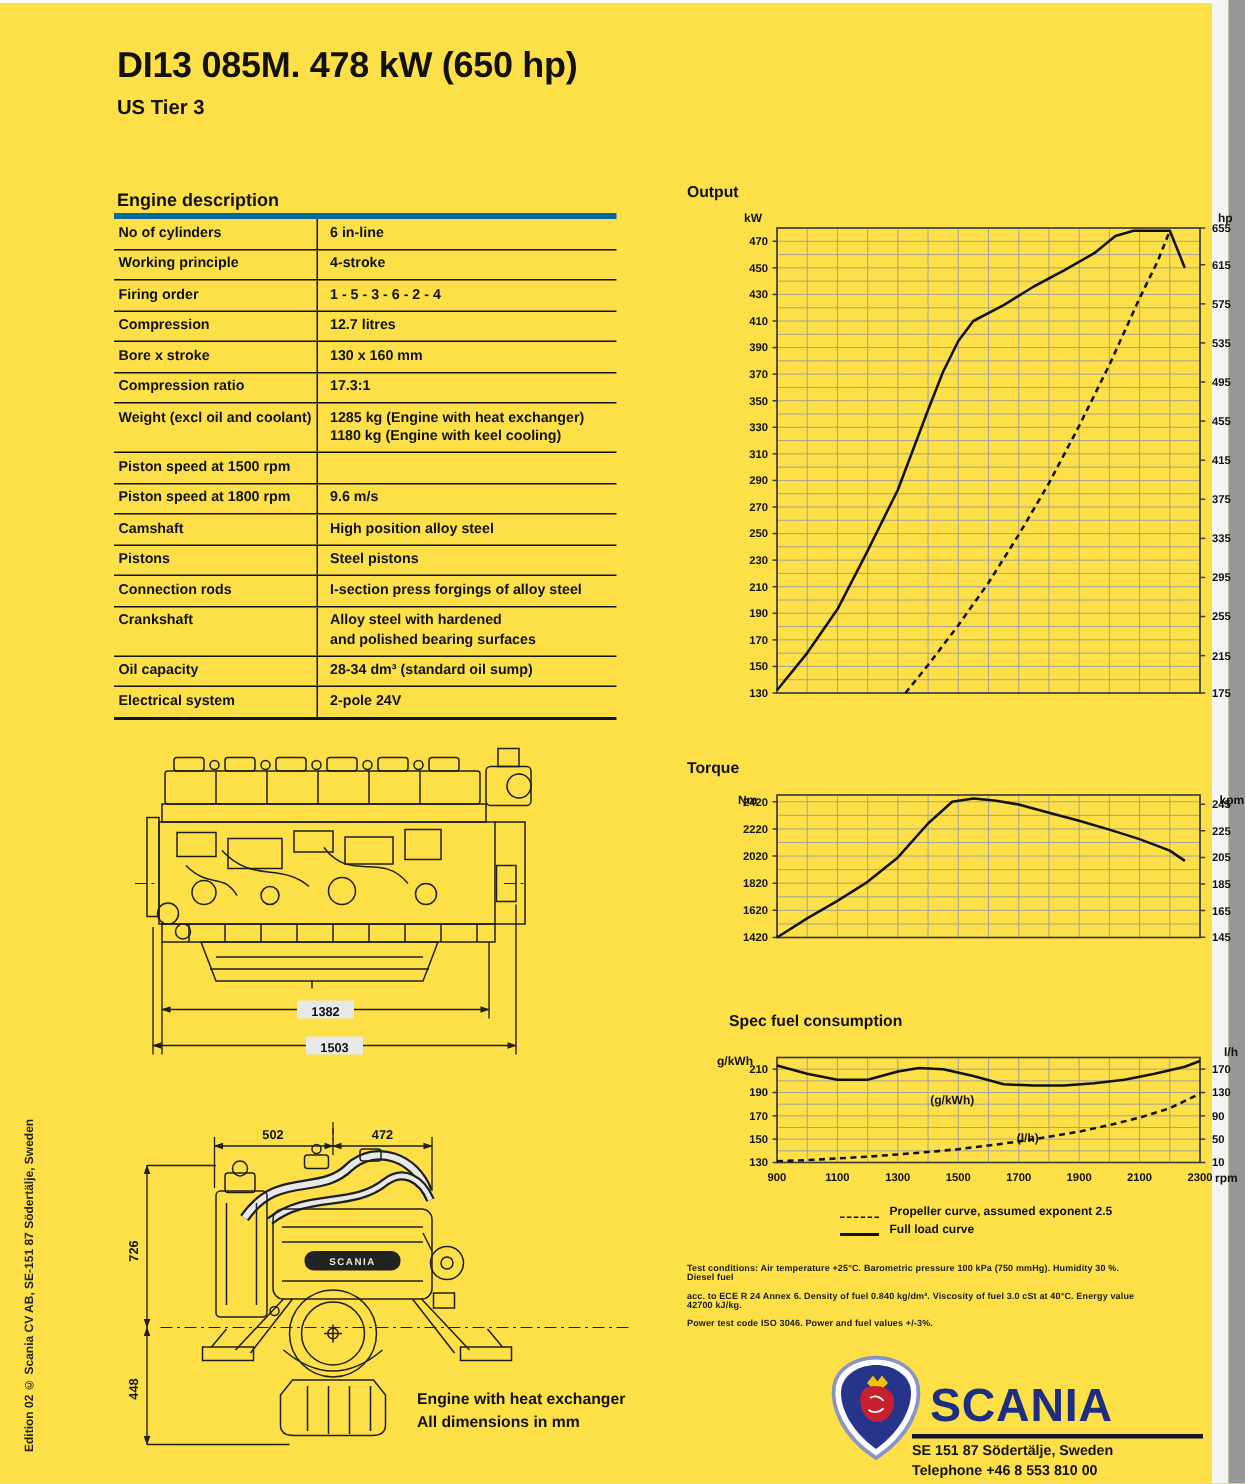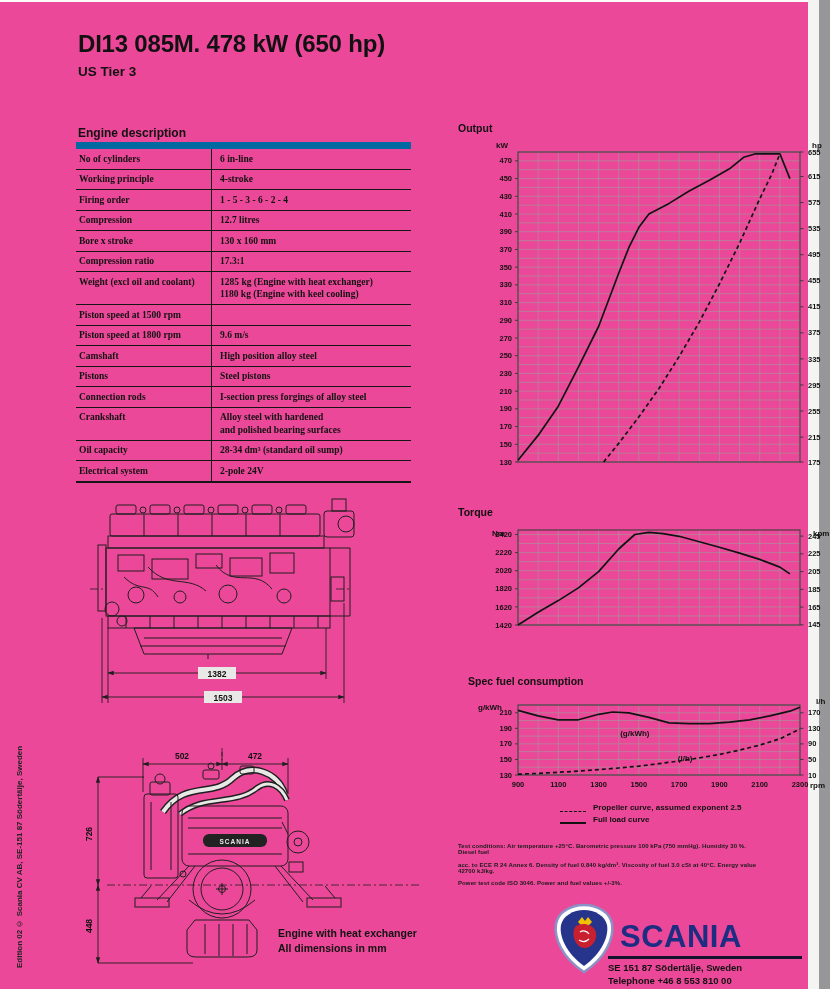--- a/index.html
+++ b/index.html
@@ -1,26 +1,26 @@
 <!DOCTYPE html>
 <html><head>
 <meta charset="utf-8">
 <style>
   html,body{margin:0;padding:0;background:#cfcfcf;}
-  .page{position:relative;width:830px;height:989px;background:#ec4899;overflow:hidden;
+  .page{position:relative;width:830px;height:989px;background:#fde047;overflow:hidden;
         font-family:"Liberation Sans",sans-serif;color:#111;}
   .page::before{content:"";position:absolute;left:0;top:0;width:100%;height:2px;background:#fafafa;}
   .edge-light{position:absolute;top:0;right:11px;width:11px;height:100%;background:#f4f4f2;}
   .edge-dark{position:absolute;top:0;right:0;width:11px;height:100%;background:#97979a;}
 
   .title{position:absolute;left:78px;top:30px;font-size:24px;font-weight:700;letter-spacing:-0.2px;}
   .subtitle{position:absolute;left:78px;top:64px;font-size:13.5px;font-weight:700;}
 
   .sec-head{position:absolute;font-size:12px;font-weight:700;}
-  .spec-table{position:absolute;left:76px;top:142px;width:335px;border-top:7px solid #0369a1;border-bottom:2px solid #151515;font-family:Liberation Serif, serif;}
+  .spec-table{position:absolute;left:76px;top:142px;width:335px;border-top:4px solid #0369a1;border-bottom:2px solid #151515;}
   .spec-row{display:flex;border-bottom:1px solid #151515;}
   .spec-row:last-child{border-bottom:none;}
   .spec-label{width:130px;border-right:1.3px solid #151515;padding:3.5px 2px 3.5px 3px;
               font-size:9.5px;font-weight:700;line-height:12.5px;}
   .spec-value{flex:1;padding:3.5px 2px 3.5px 8px;font-size:9.5px;font-weight:700;line-height:12.5px;white-space:pre-line;}
 
   .drawing{position:absolute;}
   .art{stroke:#1f1f1f;fill:none;stroke-width:1;}
   .dimline{stroke:#1f1f1f;stroke-width:0.9;fill:none;}
   .dimtext{font:700 8.5px "Liberation Sans",sans-serif;fill:#111;}
@@ -430,21 +430,21 @@
       <line x1="330" y1="55.586182142857155" x2="333.5" y2="55.586182142857155" stroke="#3c3c3c" stroke-width="1"></line>
       <text x="338" y="40.4408154761905" class="tick">225</text>
       <line x1="330" y1="37.8408154761905" x2="333.5" y2="37.8408154761905" stroke="#3c3c3c" stroke-width="1"></line>
       <text x="338" y="22.695448809523818" class="tick">245</text>
       <line x1="330" y1="20.095448809523816" x2="333.5" y2="20.095448809523816" stroke="#3c3c3c" stroke-width="1"></line>
       <polyline points="48.0,109.0 68.1,96.3 88.3,84.6 108.4,71.9 128.6,55.6 148.7,33.0 164.8,18.5 178.9,16.3 193.0,17.6 209.1,20.3 229.3,25.8 249.4,31.2 269.6,37.1 289.7,43.4 309.9,51.1 319.9,57.9" fill="none" stroke="#121212" stroke-width="1.7" stroke-linejoin="round" stroke-dasharray="none"></polyline>
       <text x="22" y="20" class="unit">Nm</text>
       <text x="343" y="20" class="unit">kpm</text>
     </svg>
 
-  <div class="chart-head" style="left:440px;top:675px;padding-left:28px;">Spec fuel consumption</div>
+  <div class="chart-head" style="left:458px;top:675px;padding-left:28px;">Spec fuel consumption</div>
   <svg class="chart" style="left:470px;top:690px;" width="360" height="108">
       <line x1="48" y1="15" x2="48" y2="85" stroke="#9c9c9c" stroke-width="0.6"></line>
       <line x1="68.14285714285714" y1="15" x2="68.14285714285714" y2="85" stroke="#9c9c9c" stroke-width="0.6"></line>
       <line x1="88.28571428571428" y1="15" x2="88.28571428571428" y2="85" stroke="#9c9c9c" stroke-width="0.6"></line>
       <line x1="108.42857142857142" y1="15" x2="108.42857142857142" y2="85" stroke="#9c9c9c" stroke-width="0.6"></line>
       <line x1="128.57142857142856" y1="15" x2="128.57142857142856" y2="85" stroke="#9c9c9c" stroke-width="0.6"></line>
       <line x1="148.71428571428572" y1="15" x2="148.71428571428572" y2="85" stroke="#9c9c9c" stroke-width="0.6"></line>
       <line x1="168.85714285714283" y1="15" x2="168.85714285714283" y2="85" stroke="#9c9c9c" stroke-width="0.6"></line>
       <line x1="189" y1="15" x2="189" y2="85" stroke="#9c9c9c" stroke-width="0.6"></line>
       <line x1="209.14285714285714" y1="15" x2="209.14285714285714" y2="85" stroke="#9c9c9c" stroke-width="0.6"></line>

